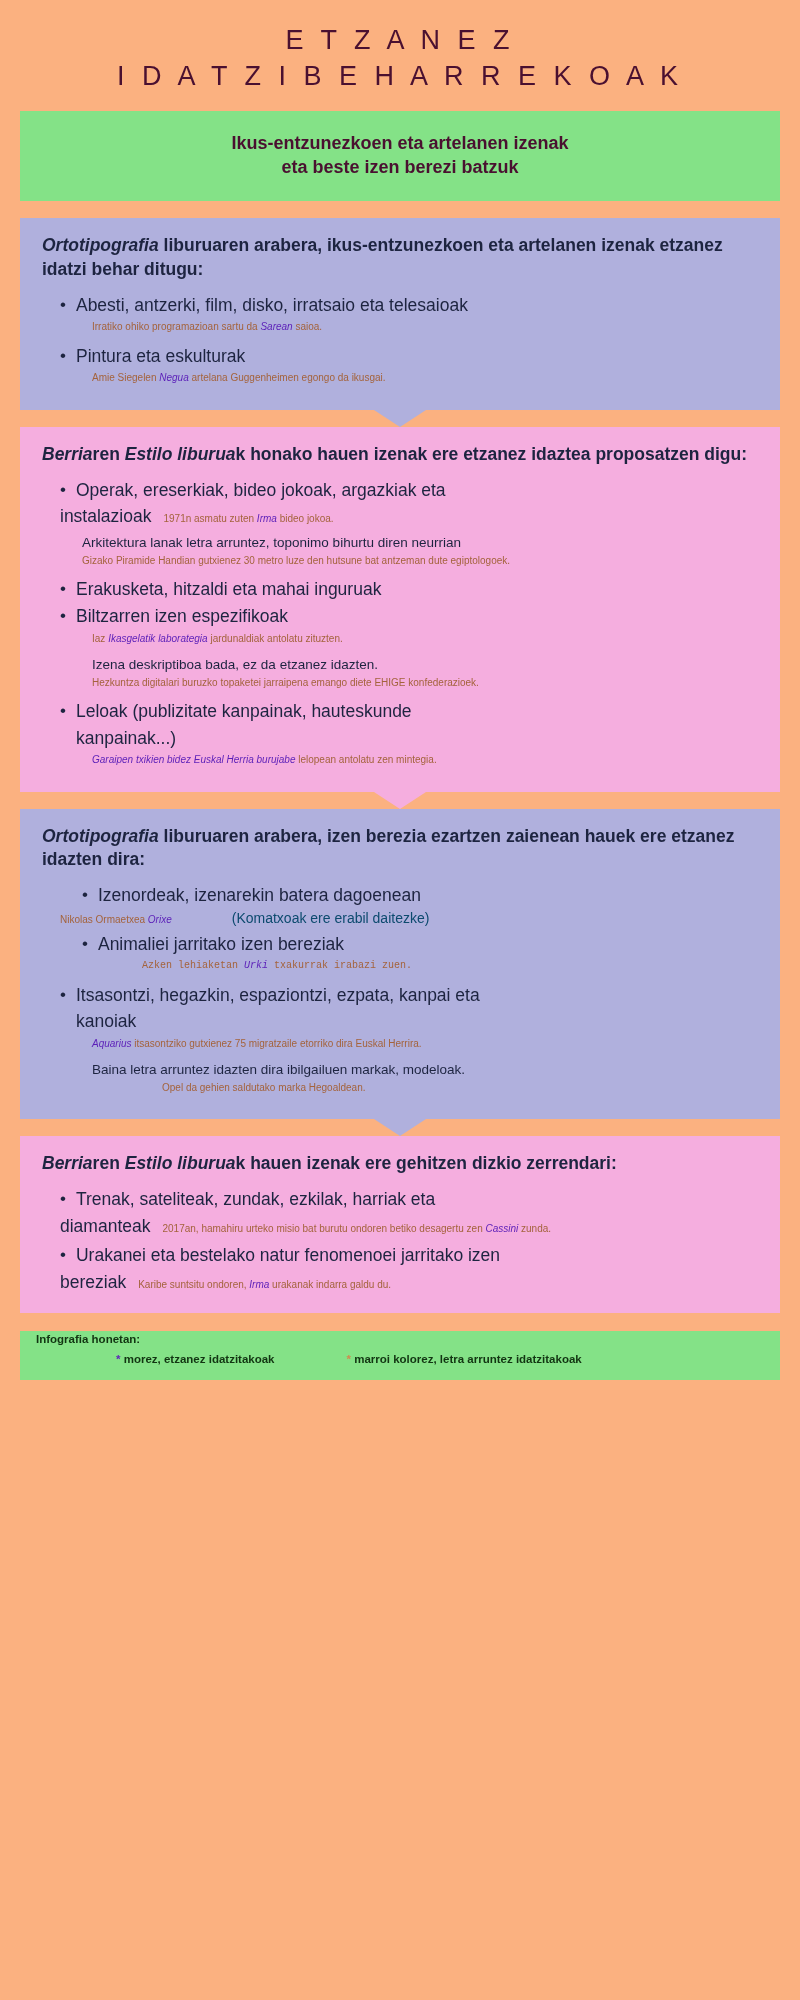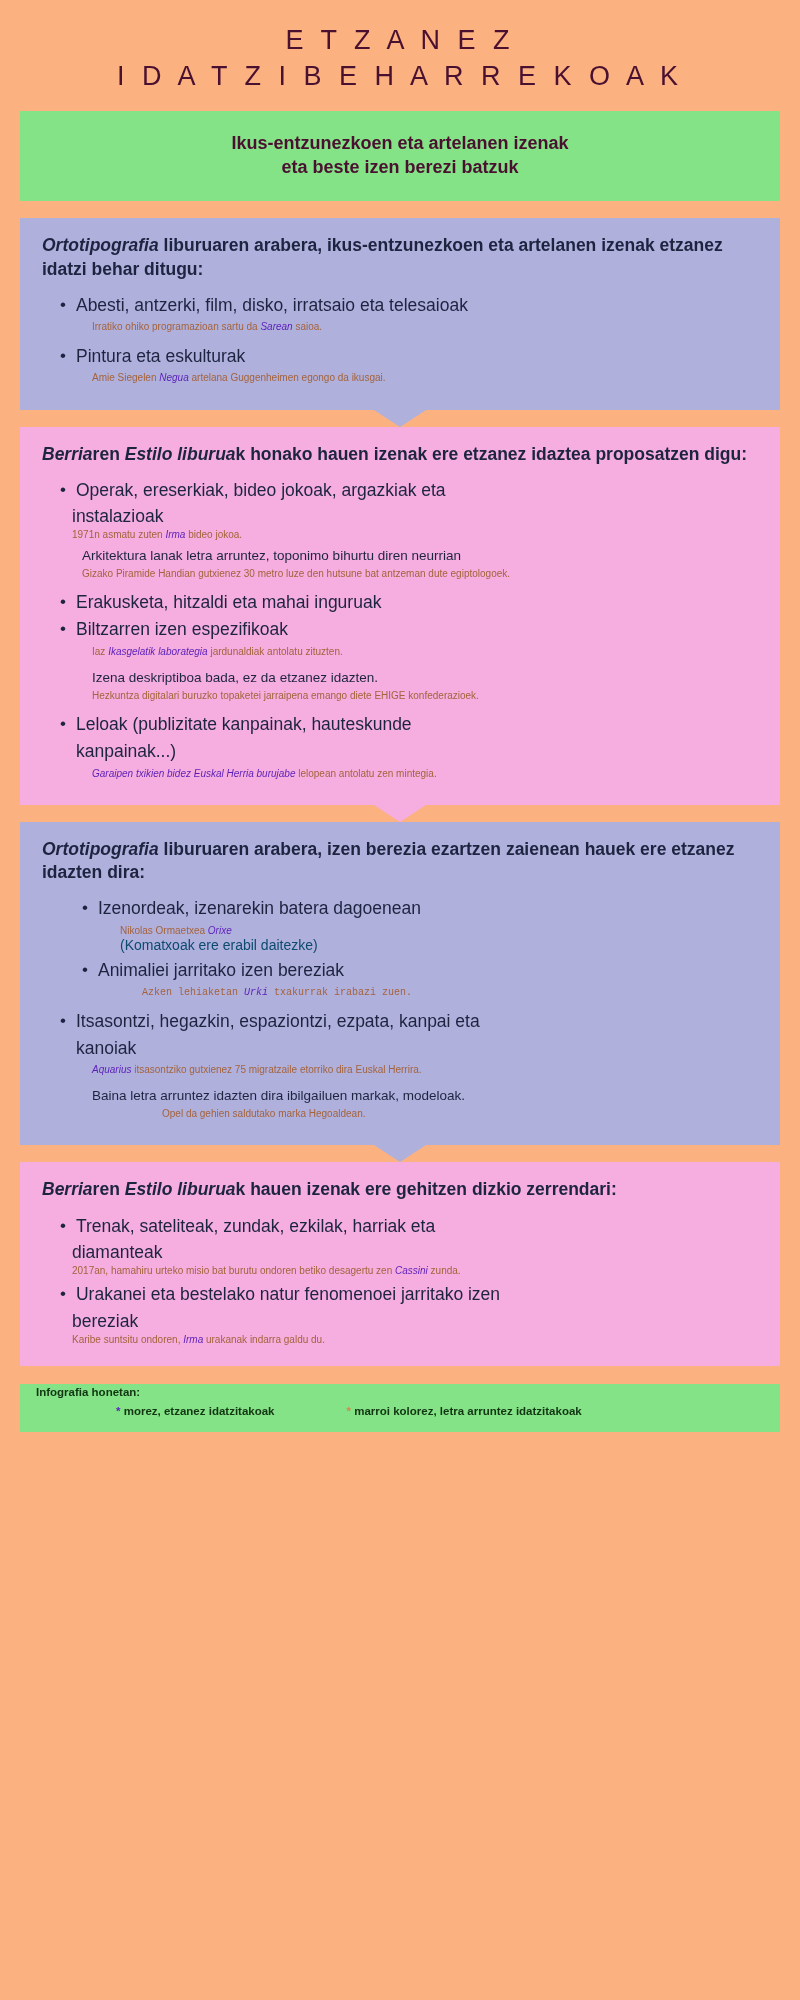--- a/index.html
+++ b/index.html
@@ -106,21 +106,21 @@
     margin: 4px 0 1px 0;
   }
   .ind-40 { margin-left: 40px; }
   .ind-50 { margin-left: 50px; }
   .ind-58 { margin-left: 58px; }
   .ind-86 { margin-left: 86px; }
   .ind-100 { margin-left: 100px; font-family: Liberation Mono, monospace; }
   .ind-120 { margin-left: 120px; }
 
   
-  .inline-row { display: flex; align-items: baseline; margin: 0 0 6px 18px; flex-direction: column; }
+  .inline-row { display: flex; align-items: baseline; margin: 0 0 6px 18px; }
   .inline-row .lead { font-size: 17.5px; line-height: 1.3; white-space: nowrap; }
   .inline-row .sample { margin: 0 0 0 12px; }
 
   .paren-note {
     font-size: 14px;
     color: #0c4a6e;
   }
 
   
   .legend {

